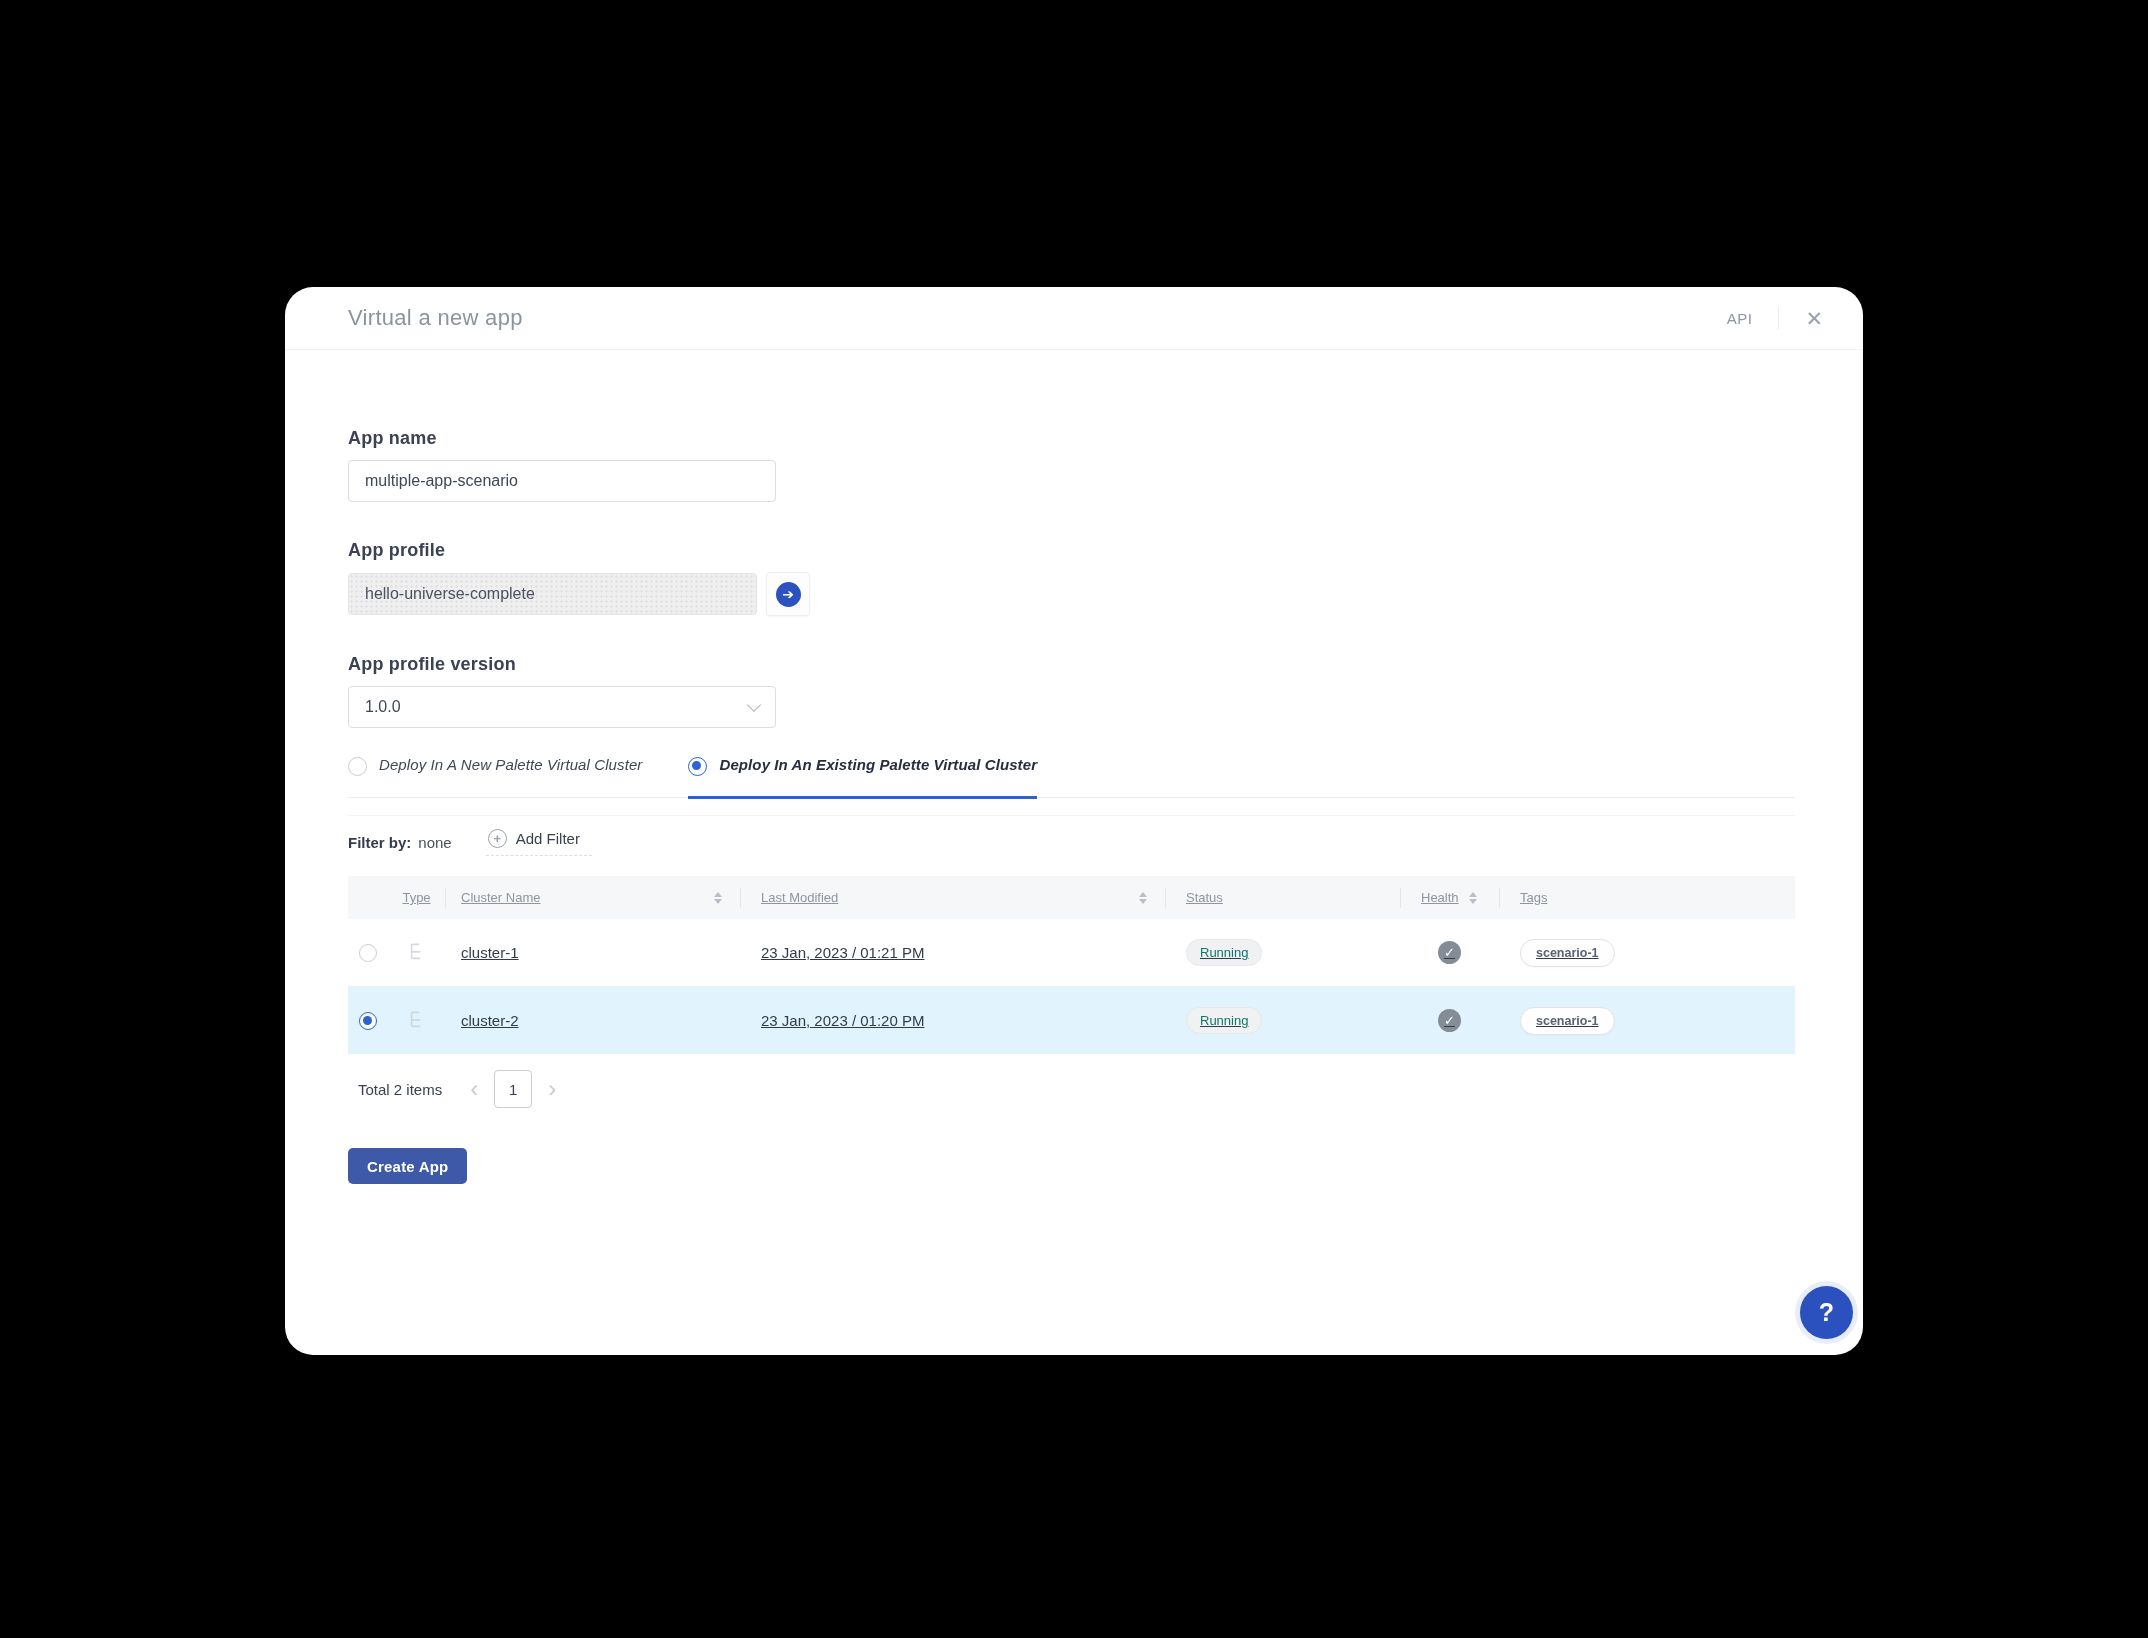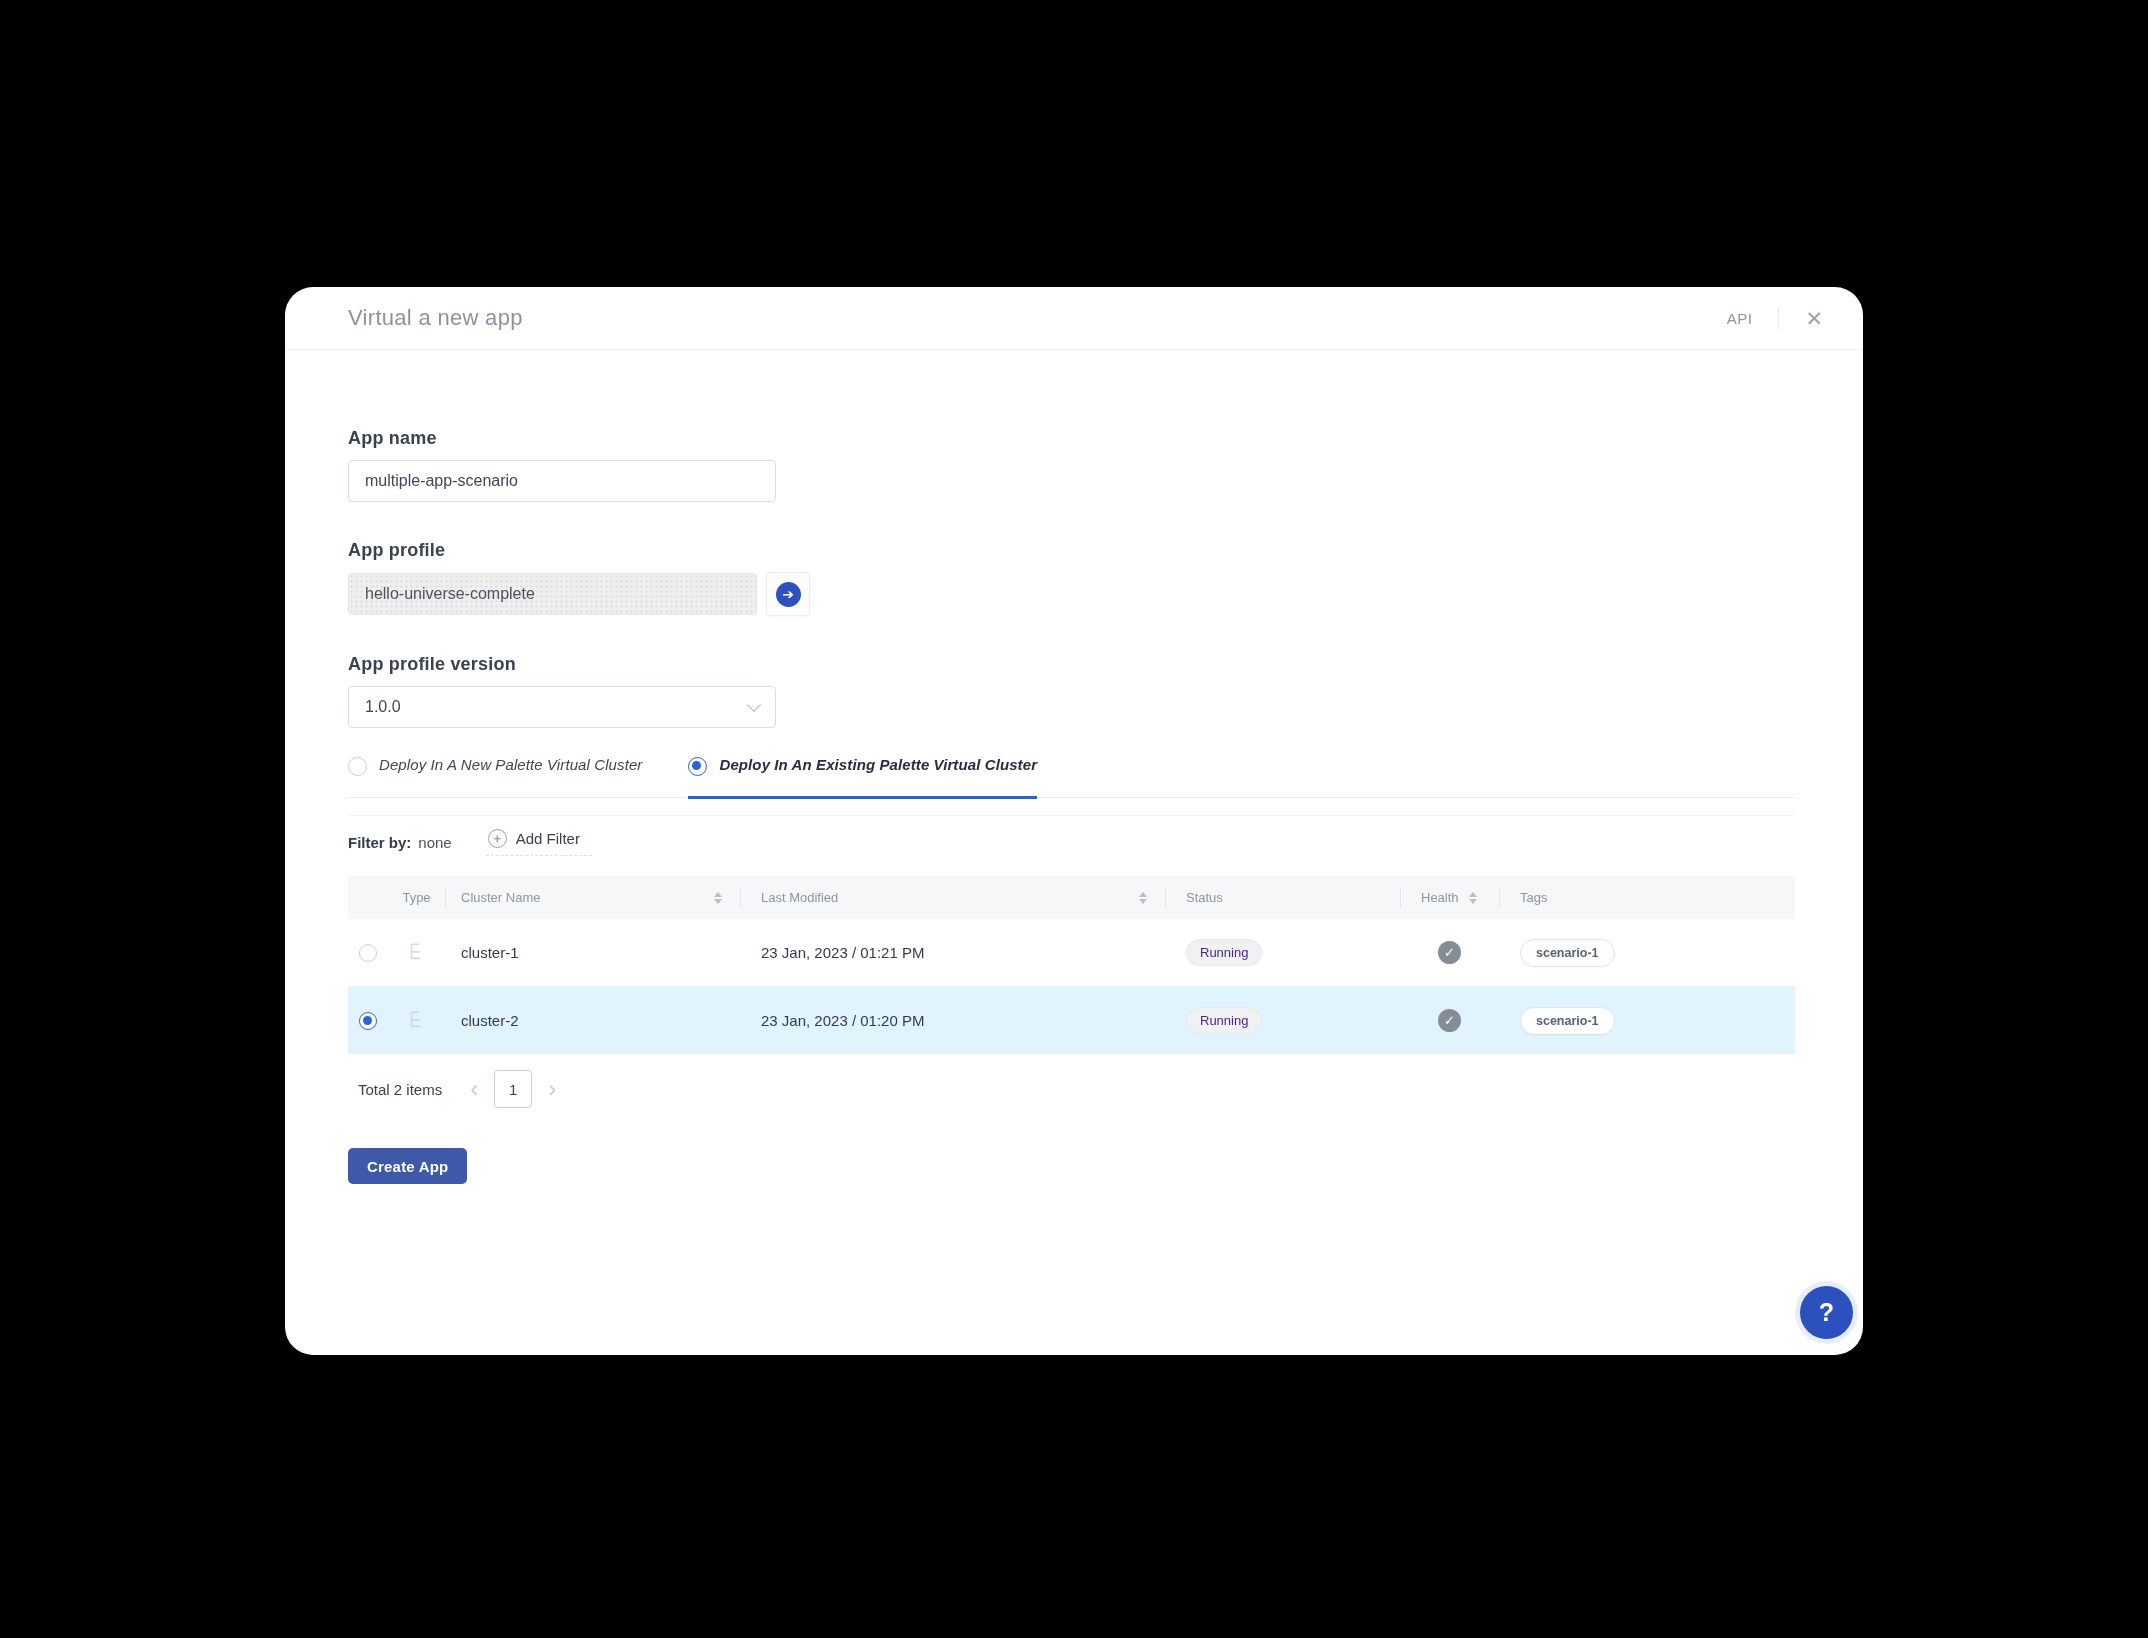--- a/index.html
+++ b/index.html
@@ -55,41 +55,41 @@
   .filter-label{font-weight:700;color:#333b4c;}
   .filter-value{margin-left:7px;color:#4a5263;}
   .add-filter{display:flex;align-items:center;gap:9px;margin-left:34px;cursor:pointer;
               border-bottom:1px dashed #dcdfe4;padding:0 12px 7px 2px;}
   .plus-circle{box-sizing:border-box;width:19px;height:19px;border-radius:50%;border:1.5px solid #9aa1ad;
                color:#9aa1ad;display:flex;align-items:center;justify-content:center;font-size:13px;
                font-weight:600;line-height:1;}
   .add-filter-label{color:#39414f;}
   
   .tbl{margin-top:7px;}
-  .tbl-grid{display:grid;grid-template-columns:40px 57px 295px 425px 235px 99px 1fr;align-items:center;}
+  .tbl-grid{display:grid;grid-template-columns:40px 57px 295px 425px 235px 99px 1fr;align-items:center;text-decoration:underline;}
   .tbl-head{background:#f6f7f8;height:43px;font-size:13px;color:#8d95a3;}
   .th{position:relative;display:flex;align-items:center;height:100%;}
   .th.center{justify-content:center;}
   .pl-a{padding-left:16px;}
   .pl-b{padding-left:21px;}
   .th.div::before{content:'';position:absolute;left:0;top:50%;transform:translateY(-50%);
                   width:1px;height:20px;background:#e4e6ea;}
   .sort{display:flex;flex-direction:column;align-items:center;gap:2px;cursor:pointer;}
   .sort i{display:block;width:0;height:0;border-left:4px solid transparent;border-right:4px solid transparent;}
   .sort .up{border-bottom:5px solid #b8bec8;}
   .sort .dn{border-top:5px solid #b8bec8;}
   .sort.push{margin-left:auto;margin-right:18px;}
   .sort.gap{margin-left:10px;}
   .row{height:67px;font-size:15px;color:#333b4a;}
   .row.plain{border-bottom:1px solid #eef0f2;}
   .row.selected{background:#e1f3fc;}
   .cell{display:flex;align-items:center;height:100%;}
   .cell.center{justify-content:center;}
   .badge{display:inline-block;background:#f0f1f3;border:1px solid #e5e7ea;border-radius:14px;
-         padding:5px 13px;font-size:13px;color:#4c1d95;text-align:right;}
+         padding:5px 13px;font-size:13px;color:#0f766e;text-align:right;}
   .health-check{width:23px;height:23px;border-radius:50%;background:#848d96;color:#fff;display:flex;
                 align-items:center;justify-content:center;font-size:13px;font-weight:700;}
   .tag-pill{display:inline-block;background:#fefefe;border:1px solid #e0e3e8;border-radius:15px;
             padding:6px 15px;font-size:12.5px;font-weight:700;color:#596373;box-shadow:0 1px 2px rgba(0,0,0,.03);}
   
   .pager{display:flex;align-items:center;margin-top:16px;padding-left:10px;}
   .total-label{font-size:15px;color:#39414f;}
   .pg-chev{font-size:24px;color:#c6ccd4;line-height:1;cursor:pointer;padding:0 4px;}
   .pg-chev.left{margin-left:24px;}
   .page-box{box-sizing:border-box;width:38px;height:38px;border:1px solid #c9cdd4;border-radius:4px;

